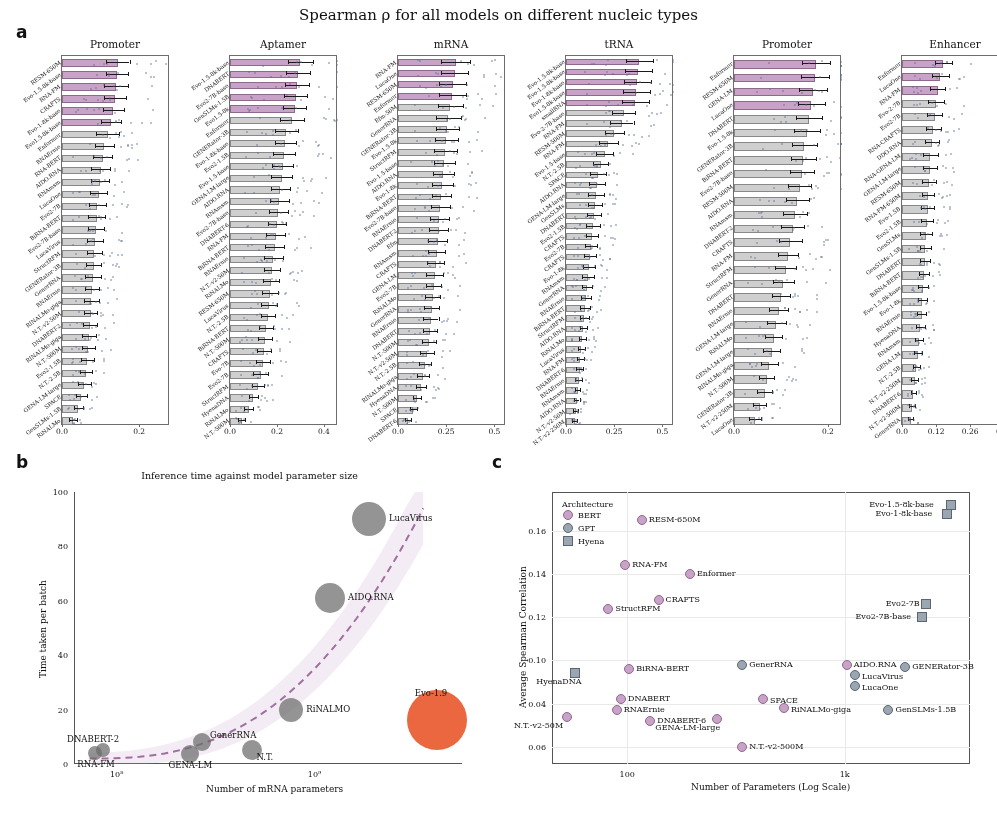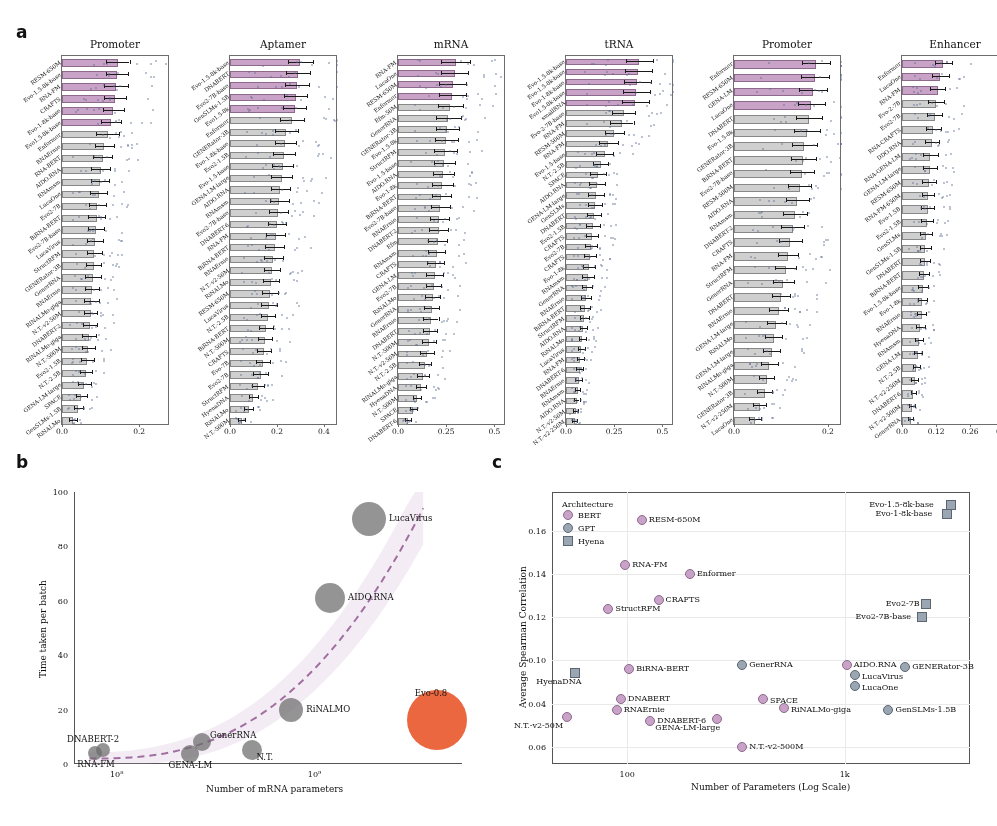--- a/index.html
+++ b/index.html
@@ -35,20 +35,21 @@
   .axtitle.vert{transform-origin:0 0;transform:rotate(-90deg);}
   .legbox{position:absolute;font-size:8px;}
   .c-pt{position:absolute;transform:translate(-50%,-50%);}
   .c-lab{position:absolute;font-size:8px;white-space:nowrap;}
 </style>
 </head>
 <body>
 
 <div class="fig">
 
+  <div class="title-main">Spearman ρ for all models on different nucleic types</div>
 
   <div class="panel-letter" style="left:16px;top:22px;">a</div>
   <div class="panel-letter" style="left:16px;top:452px;">b</div>
   <div class="panel-letter" style="left:492px;top:452px;">c</div>
 
   <div id="rowA">
       <div class="pa" style="left: 61px; width: 108px; height: 370px;">
         <div class="ptitle">Promoter</div>
         <div class="plotbox" style="width: 108px; height: 370px;">
           <div class="bar hl" style="top: 3.36774px; width: 55.9286px; height: 7.4px;"></div>
@@ -2351,20 +2352,21 @@
           <div class="xtickmark" style="left: 34.1053px;"></div>
           <div class="xtick" style="left: 34.1053px;">0.12</div>
           <div class="xtickmark" style="left: 68.2105px;"></div>
           <div class="xtick" style="left: 68.2105px;">0.26</div>
           <div class="xtick" style="left: 102.316px;">0.36</div>
         </div>
       </div>
     </div>
 
   <div id="panelb">
+    <div class="subtitle">Inference time against model parameter size</div>
   <div class="axbox" style="left: 52px; top: 22px; width: 388px; height: 272px;"></div>
       <div class="ytk" style="left: 50px; top: 294px;">0</div>
       <div class="ytk" style="left: 50px; top: 239.6px;">20</div>
       <div class="ytk" style="left: 50px; top: 185.2px;">40</div>
       <div class="ytk" style="left: 50px; top: 130.8px;">60</div>
       <div class="ytk" style="left: 50px; top: 76.4px;">80</div>
       <div class="ytk" style="left: 50px; top: 22px;">100</div>
       <div class="xtk" style="left: 94.68px; top: 296px;">10⁸</div>
       <div class="xtk" style="left: 292.56px; top: 296px;">10⁹</div>
       <svg width="388" height="272" style="position: absolute; left: 52px; top: 22px;">
@@ -2381,21 +2383,21 @@
       <div class="sc-lab" style="left: 188.04px; top: 260.24px;">GenerRNA</div>
       <div class="sc-pt" style="left: 230.48px; top: 280.4px; width: 20px; height: 20px; background: rgb(107, 107, 107); opacity: 0.72;"></div>
       <div class="sc-lab" style="left: 234.48px; top: 282.4px;">N.T.</div>
       <div class="sc-pt" style="left: 269.28px; top: 239.6px; width: 24px; height: 24px; background: rgb(107, 107, 107); opacity: 0.72;"></div>
       <div class="sc-lab" style="left: 284.28px; top: 233.6px;">RiNALMO</div>
       <div class="sc-pt" style="left: 308.08px; top: 128.08px; width: 30px; height: 30px; background: rgb(107, 107, 107); opacity: 0.72;"></div>
       <div class="sc-lab" style="left: 326.08px; top: 122.08px;">AIDO.RNA</div>
       <div class="sc-pt" style="left: 346.88px; top: 49.2px; width: 34px; height: 34px; background: rgb(107, 107, 107); opacity: 0.72;"></div>
       <div class="sc-lab" style="left: 366.88px; top: 43.2px;">LucaVirus</div>
       <div class="sc-pt" style="left: 414.78px; top: 250.48px; width: 60px; height: 60px; background: rgb(232, 86, 42); opacity: 0.9;"></div>
-      <div class="sc-lab" style="left: 392.78px; top: 218.48px;">Evo-0.8</div>
+      <div class="sc-lab" style="left: 392.78px; top: 218.48px;">Evo-1.9</div>
       <div class="axtitle" style="left: 184px; top: 314px;">Number of mRNA parameters</div>
       <div class="axtitle vert" style="left: 16px; top: 208px;">Time taken per batch</div>
     </div>
 
   <div id="panelc">
   <div class="axfull" style="left: 52px; top: 22px; width: 418px; height: 272px;"></div>
       <div class="grid-h" style="left: 52px; width: 418px; top: 276.73px;"></div>
       <div class="ytk" style="left: 50px; top: 276.73px;">0.06</div>
       <div class="grid-h" style="left: 52px; width: 418px; top: 233.556px;"></div>
       <div class="ytk" style="left: 50px; top: 233.556px;">0.04</div>

